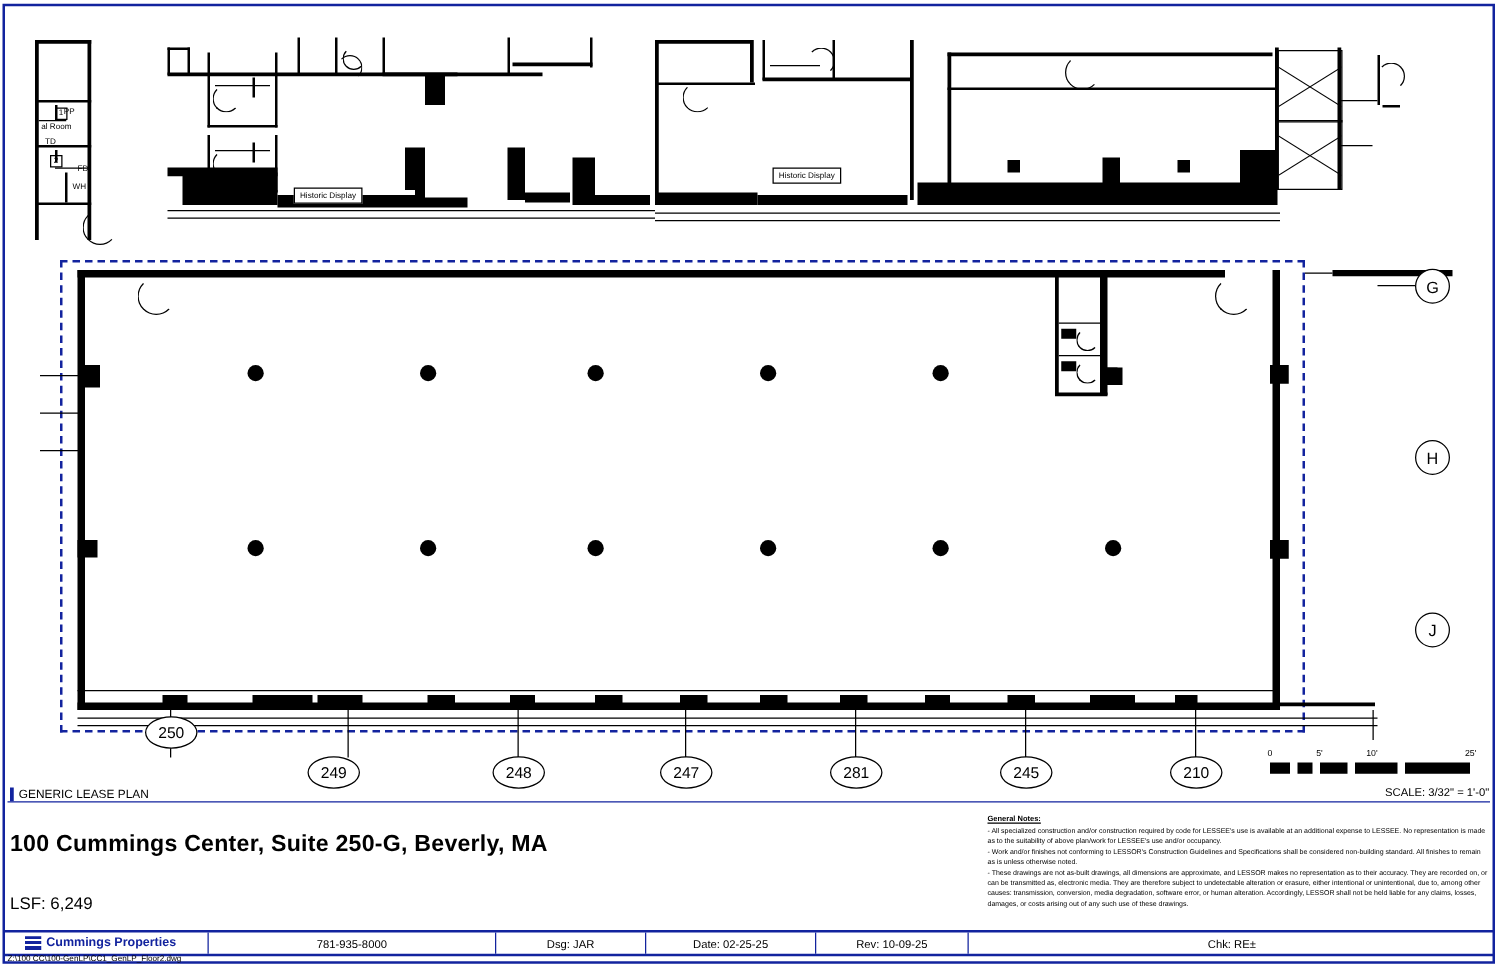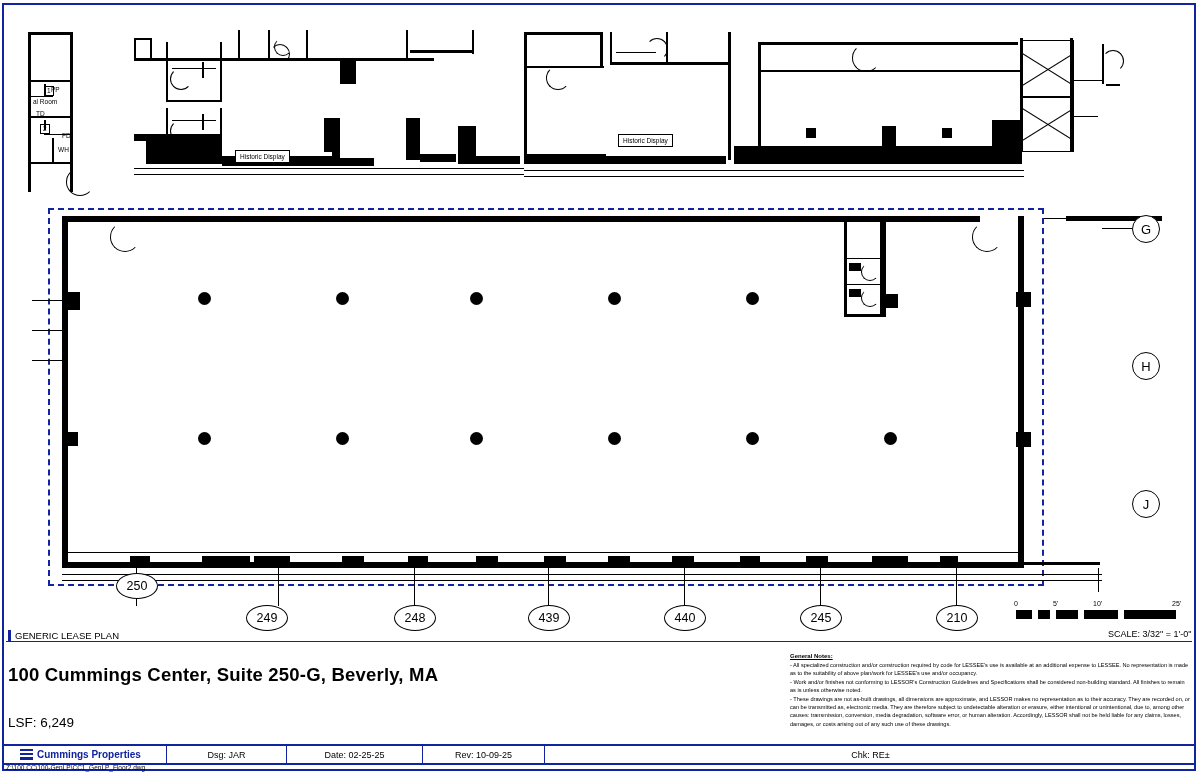--- a/index.html
+++ b/index.html
@@ -329,22 +329,22 @@
     <div class="leader" style="left:272px;top:560px;height:38px;"></div>
     <div class="leader" style="left:408px;top:560px;height:38px;"></div>
     <div class="leader" style="left:542px;top:560px;height:38px;"></div>
     <div class="leader" style="left:678px;top:560px;height:38px;"></div>
     <div class="leader" style="left:814px;top:560px;height:38px;"></div>
     <div class="leader" style="left:950px;top:560px;height:38px;"></div>
 
     <div class="bubble" style="left:110px;top:565px;">250</div>
     <div class="bubble" style="left:240px;top:597px;">249</div>
     <div class="bubble" style="left:388px;top:597px;">248</div>
-    <div class="bubble" style="left:522px;top:597px;">439</div>
-    <div class="bubble" style="left:658px;top:597px;">440</div>
+    <div class="bubble" style="left:522px;top:597px;">247</div>
+    <div class="bubble" style="left:658px;top:597px;">281</div>
     <div class="bubble" style="left:794px;top:597px;">245</div>
     <div class="bubble" style="left:930px;top:597px;">210</div>
 
     <div class="bubble small" style="left:1126px;top:207px;">G</div>
     <div class="bubble small" style="left:1126px;top:344px;">H</div>
     <div class="bubble small" style="left:1126px;top:482px;">J</div>
     <div class="thin" style="left:1096px;top:220px;width:30px;"></div>
 
   </div>
 
@@ -376,20 +376,21 @@
     <div>- All specialized construction and/or construction required by code for LESSEE's use is available at an additional expense to LESSEE. No representation is made as to the suitability of above plan/work for LESSEE's use and/or occupancy.</div>
     <div>- Work and/or finishes not conforming to LESSOR's Construction Guidelines and Specifications shall be considered non-building standard. All finishes to remain as is unless otherwise noted.</div>
     <div>- These drawings are not as-built drawings, all dimensions are approximate, and LESSOR makes no representation as to their accuracy.  They are recorded on, or can be transmitted as, electronic media.  They are therefore subject to undetectable alteration or erasure, either intentional or unintentional, due to, among other causes: transmission, conversion, media degradation, software error, or human alteration.  Accordingly, LESSOR shall not be held liable for any claims, losses, damages, or costs arising out of any such use of these drawings.</div>
   </div>
 
   <div class="botbar">
     <div class="botcell brand" style="width:163px;">
       <span class="brandmark"></span>
       <span>Cummings Properties</span>
     </div>
+    <div class="botcell" style="width:230px;">781-935-8000</div>
     <div class="botcell" style="width:120px;">Dsg: JAR</div>
     <div class="botcell" style="width:136px;">Date: 02-25-25</div>
     <div class="botcell" style="width:122px;">Rev: 10-09-25</div>
     <div class="botcell" style="flex:1;">Chk: RE±</div>
   </div>
 
   <div class="filepath">Z:\100 CC\100-GenLP\CC1_GenLP_Floor2.dwg</div>
 
 </div>
 

